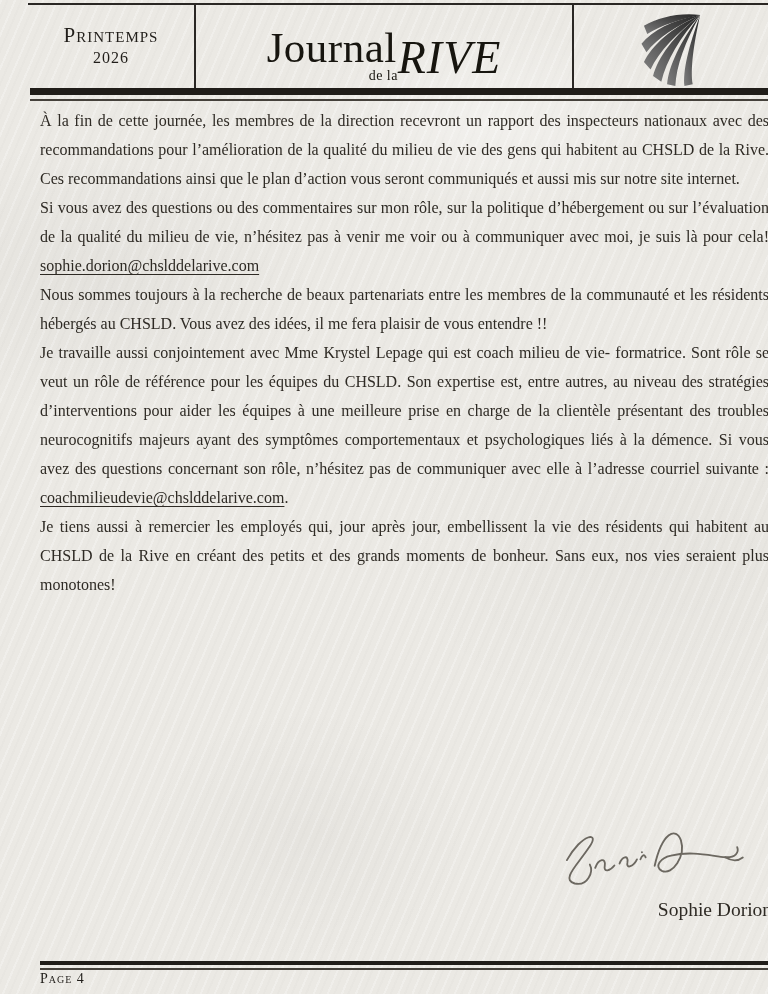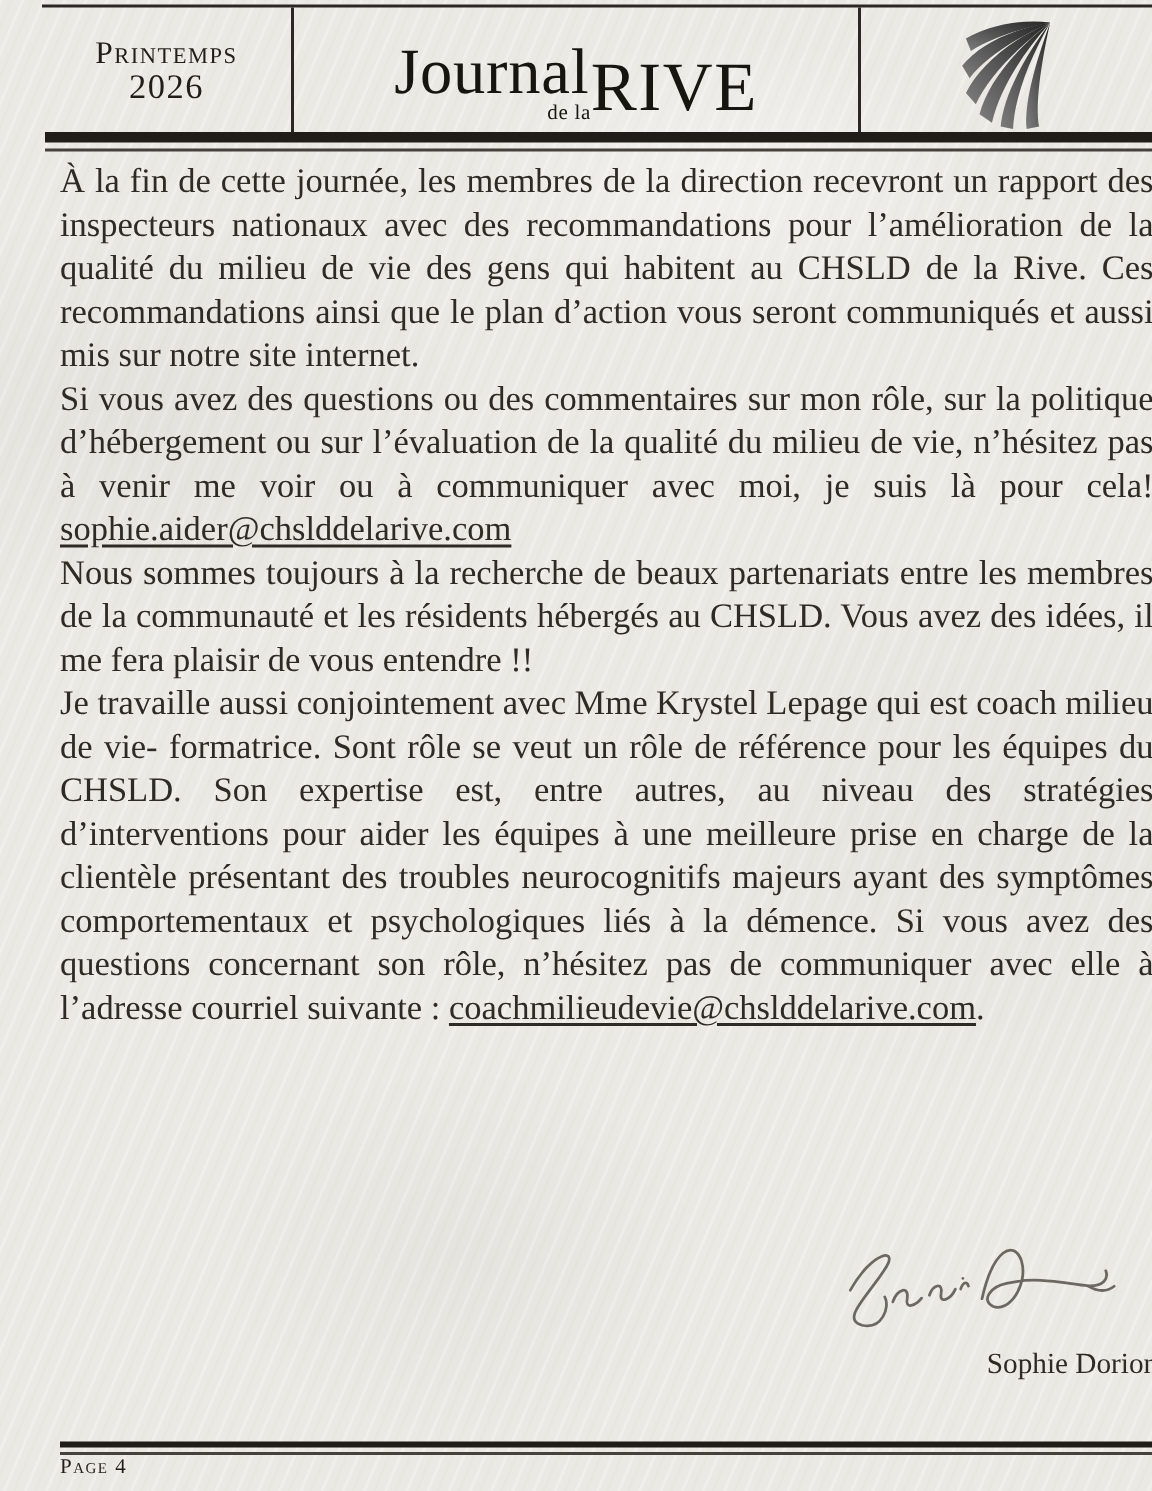--- a/index.html
+++ b/index.html
@@ -22,35 +22,35 @@
   
   .top-rule{position:absolute;top:3px;left:28px;right:30px;height:2px;background:#2a2724;}
   .masthead{
     position:absolute;top:5px;left:28px;right:30px;height:84px;
     display:grid;grid-template-columns:168px 376px 1fr;
   }
   .m-cell{display:flex;align-items:center;justify-content:center;}
   .m-left{border-right:2px solid #2a2724;flex-direction:column;}
   .m-right{border-left:2px solid #2a2724;}
   .season{font-variant:small-caps;font-size:21px;letter-spacing:1px;color:#211e1a;line-height:22px;}
-  .year{font-size:23px;letter-spacing:1px;color:#211e1a;line-height:24px;}
+  .year{font-size:16px;letter-spacing:1px;color:#211e1a;line-height:24px;}
   .title-group{position:relative;white-space:nowrap;}
   .t-journal{font-size:43px;line-height:1;color:#17150f;letter-spacing:0.5px;}
-  .t-rive{font-size:46px;line-height:1;color:#17150f;display:inline-block;transform:translateY(11px);margin-left:1px;letter-spacing:1px;}
+  .t-rive{font-size:46px;line-height:1;color:#17150f;display:inline-block;transform:translateY(11px);margin-left:1px;letter-spacing:1px;font-style:italic;}
   .t-dela{position:absolute;font-size:14px;color:#17150f;left:102px;top:44px;letter-spacing:0.5px;}
   .logo-box{width:86px;height:76px;margin-top:2px;}
   .header-bar{position:absolute;top:88px;left:30px;right:28px;height:7px;background:#201d19;}
   .header-thin{position:absolute;top:99px;left:30px;right:28px;height:2px;background:#45413b;}
   
   .article{
     position:absolute;top:106px;left:40px;right:40px;height:730px;overflow:hidden;
   }
   .article p{
     margin:0;text-align:justify;
-    font-size:23px;line-height:29px;color:#2e2a24;
+    font-size:16px;line-height:29px;color:#2e2a24;
   }
   .email-link{text-decoration:underline;text-underline-offset:3px;}
   
   .signature{position:absolute;top:818px;right:62px;width:210px;height:72px;transform:rotate(-2deg);}
   .signoff{position:absolute;top:896px;right:32px;text-align:right;font-size:19.5px;line-height:27px;color:#2e2a24;}
   
   .footer-bar{position:absolute;top:961px;left:40px;right:22px;height:4px;background:#201d19;}
   .footer-thin{position:absolute;top:968px;left:40px;right:22px;height:1.5px;background:#45413b;}
   .page-label{position:absolute;top:971px;left:40px;font-variant:small-caps;font-size:14px;letter-spacing:1px;color:#211e1a;}
 </style>
@@ -91,23 +91,24 @@
         </g>
       </svg>
     </div>
   </header>
 
   <div class="header-bar"></div>
   <div class="header-thin"></div>
 
   <main class="article" id="paragraphs">
       <p><span>À la fin de cette journée, les membres de la direction recevront un rapport des inspecteurs nationaux avec des recommandations pour l’amélioration de la qualité du milieu de vie des gens qui habitent au CHSLD de la Rive. Ces recommandations ainsi que le plan d’action vous seront communiqués et aussi mis sur notre site internet.</span></p>
-      <p><span>Si vous avez des questions ou des commentaires sur mon rôle, sur la politique d’hébergement ou sur l’évaluation de la qualité du milieu de vie, n’hésitez pas à venir me voir ou à communiquer avec moi, je suis là pour cela! </span><span class="email-link">sophie.aider@chslddelarive.com</span></p>
+      <p><span>Si vous avez des questions ou des commentaires sur mon rôle, sur la politique d’hébergement ou sur l’évaluation de la qualité du milieu de vie, n’hésitez pas à venir me voir ou à communiquer avec moi, je suis là pour cela! </span><span class="email-link">sophie.dorion@chslddelarive.com</span></p>
       <p><span>Nous sommes toujours à la recherche de beaux partenariats entre les membres de la communauté et les résidents hébergés au CHSLD. Vous avez des idées, il me fera plaisir de vous entendre !!</span></p>
       <p><span>Je travaille aussi conjointement avec Mme Krystel Lepage qui est coach milieu de vie- formatrice. Sont rôle se veut un rôle de référence pour les équipes du CHSLD. Son expertise est, entre autres, au niveau des stratégies d’interventions pour aider les équipes à une meilleure prise en charge de la clientèle présentant des troubles neurocognitifs majeurs ayant des symptômes comportementaux et psychologiques liés à la démence. Si vous avez des questions concernant son rôle, n’hésitez pas de communiquer avec elle à l’adresse courriel suivante : </span><span class="email-link">coachmilieudevie@chslddelarive.com</span><span>.</span></p>
+      <p><span>Je tiens aussi à remercier les employés qui, jour après jour, embellissent la vie des résidents qui habitent au CHSLD de la Rive en créant des petits et des grands moments de bonheur. Sans eux, nos vies seraient plus monotones!</span></p>
     </main>
 
   <div class="signature">
     <svg viewBox="0 0 240 80" width="210" height="72" aria-hidden="true">
       <g fill="none" stroke="#5a564e" stroke-width="2.1" stroke-linecap="round" opacity="0.88">
         <path d="M34,44 C52,14 74,12 60,30 C46,50 26,66 42,71 C57,75 64,58 60,50"></path>
         <path d="M66,54 c4,-10 13,-12 11,-2 c-2,8 6,6 11,0"></path>
         <path d="M94,50 c3,-8 11,-10 9,-1 c-2,8 7,5 11,-3"></path>
         <path d="M118,46 c2,-5 5,-6 6,-2"></path>
         <circle cx="120" cy="38" r="1.1" fill="#5a564e" stroke="none"></circle>

